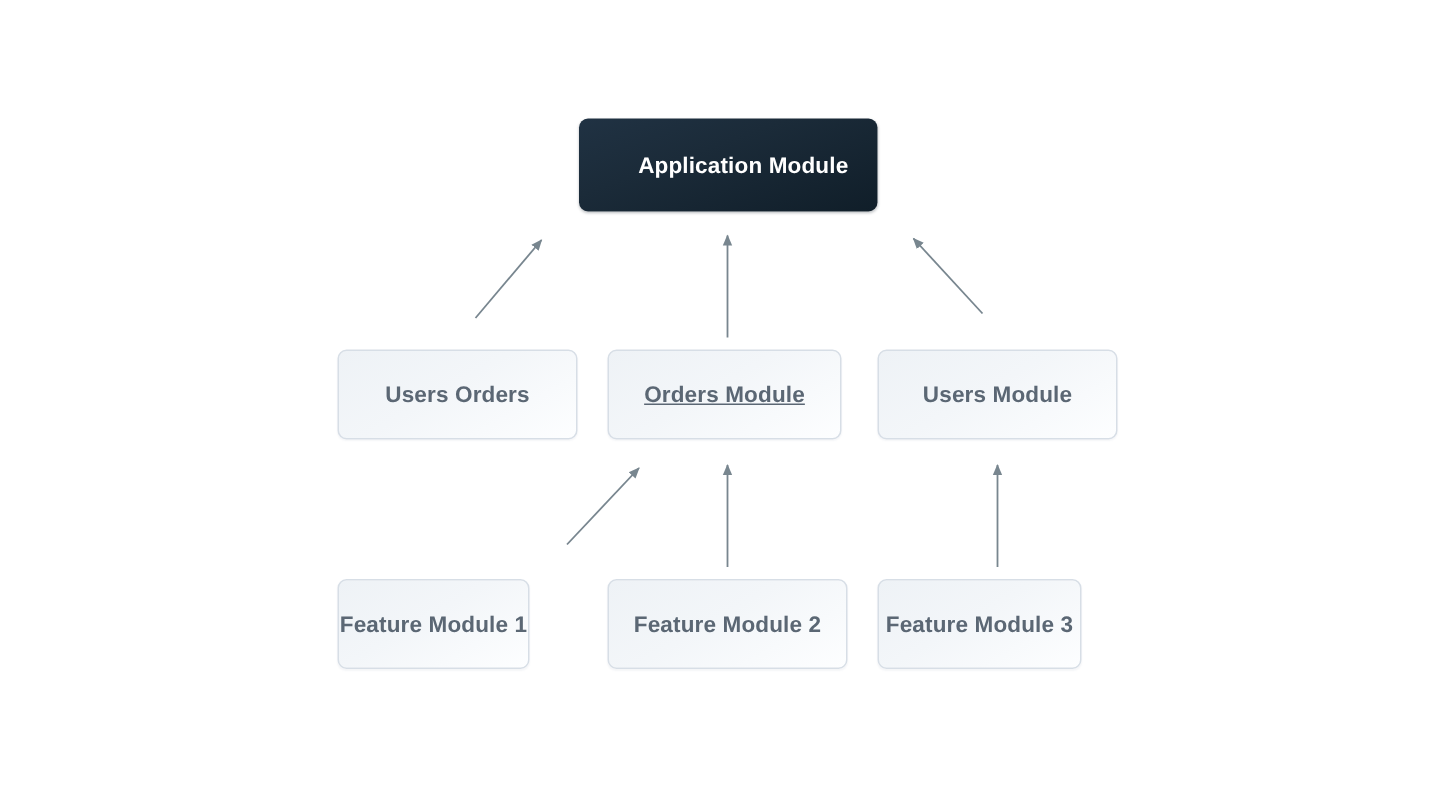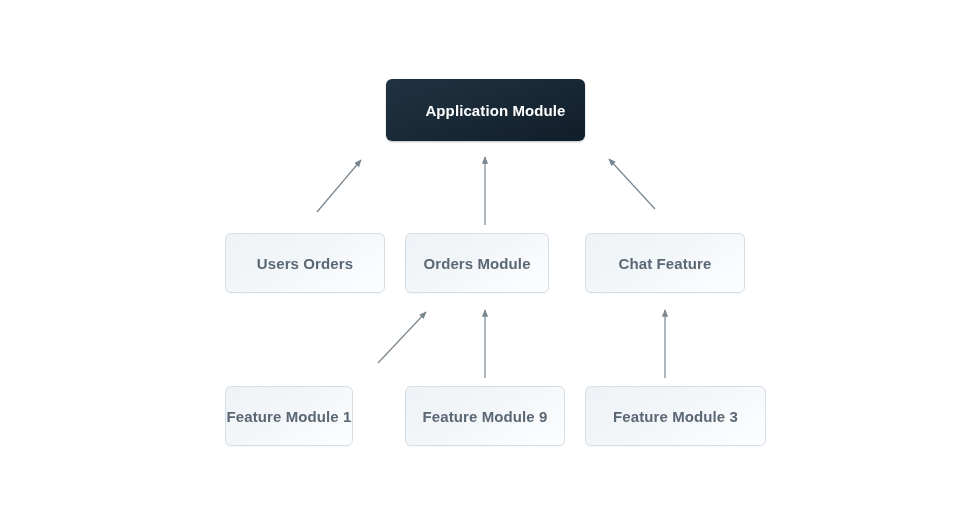--- a/index.html
+++ b/index.html
@@ -79,33 +79,33 @@
   </svg>
 
   <div class="node node-root" style="left:386px; top:79px; width:199px; height:62px;padding-left:20px;">
     <span class="node-label">Application Module</span>
   </div>
 
   <div class="node node-mid" style="left:225px; top:233px; width:160px; height:60px;">
     <span class="node-label">Users Orders</span>
   </div>
 
-  <div class="node node-mid" style="left:405px; top:233px; width:144px; height:60px;">
+  <div class="node node-mid" style="left:405px; top:233px; width:156px; height:60px;text-decoration:underline;">
     <span class="node-label">Orders Module</span>
   </div>
 
   <div class="node node-mid" style="left:585px; top:233px; width:160px; height:60px;">
-    <span class="node-label">Chat Feature</span>
+    <span class="node-label">Users Module</span>
   </div>
 
   <div class="node node-leaf" style="left:225px; top:386px; width:128px; height:60px;">
     <span class="node-label">Feature Module 1</span>
   </div>
 
   <div class="node node-leaf" style="left:405px; top:386px; width:160px; height:60px;">
-    <span class="node-label">Feature Module 9</span>
+    <span class="node-label">Feature Module 2</span>
   </div>
 
-  <div class="node node-leaf" style="left:585px; top:386px; width:181px; height:60px;">
+  <div class="node node-leaf" style="left:585px; top:386px; width:136px; height:60px;">
     <span class="node-label">Feature Module 3</span>
   </div>
 
 </div>
 
 </body></html>

